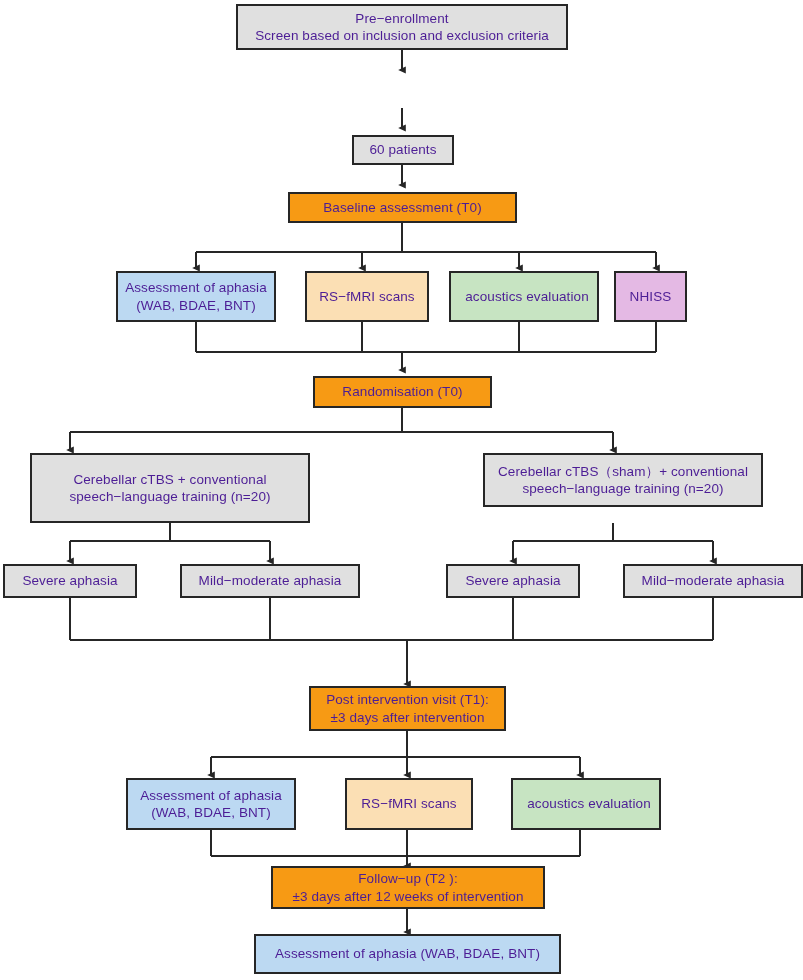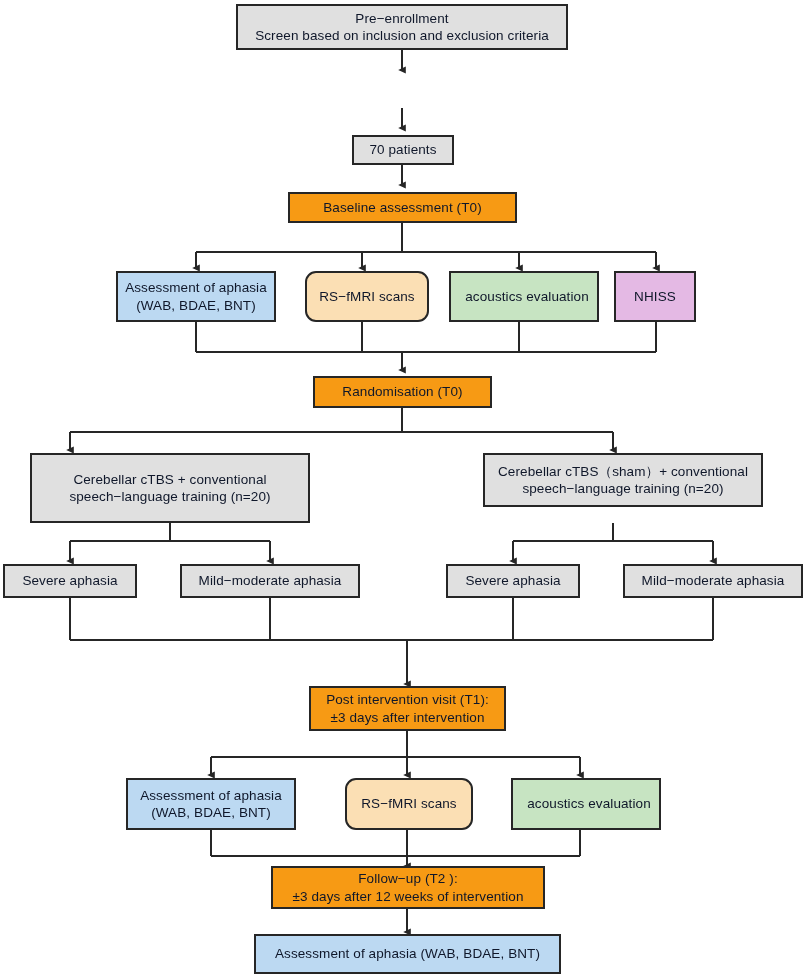--- a/index.html
+++ b/index.html
@@ -26,35 +26,35 @@
   }
   .node {
     position: absolute;
     box-sizing: border-box;
     border: 2px solid #262626;
     display: flex;
     align-items: center;
     justify-content: center;
     text-align: center;
     line-height: 1.28;
-    color: #0f172a;
+    color: #4c1d95;
     font-size: 13.5px;
     letter-spacing: 0.1px;
     padding: 2px 6px;
     z-index: 2;
   }
   .node .lines {
     display: block;
     width: 100%;
   }
   .node .ln { display: block; white-space: nowrap; }
   .gray   { background: #e0e0e0; }
   .orange { background: #f79a14; }
   .blue   { background: #bcd9f2; }
-  .peach  { background: #fbdfb4; border-radius: 11px; }
+  .peach  { background: #fbdfb4; }
   .green  { background: #c7e4c2; padding-left: 12px; }
   .purple { background: #e4b9e4; }
 </style>
 </head>
 <body>
 
 <div id="flow-root">
 
   <svg id="flow-svg" viewBox="0 0 803 980" xmlns="http://www.w3.org/2000/svg">
     <defs>
@@ -125,21 +125,21 @@
   <div class="node gray" style="left:236px; top:4px; width:332px; height:46px;">
     <span class="lines">
       <span class="ln">Pre−enrollment</span>
       <span class="ln">Screen based on inclusion and exclusion criteria</span>
     </span>
   </div>
 
 
   <div class="node gray" style="left:352px; top:135px; width:102px; height:30px;">
     <span class="lines">
-      <span class="ln">70 patients</span>
+      <span class="ln">60 patients</span>
     </span>
   </div>
 
   <div class="node orange" style="left:288px; top:192px; width:229px; height:31px;">
     <span class="lines">
       <span class="ln">Baseline assessment (T0)</span>
     </span>
   </div>
 
   <div class="node blue" style="left:116px; top:271px; width:160px; height:51px;">
@@ -154,21 +154,21 @@
       <span class="ln">RS−fMRI scans</span>
     </span>
   </div>
 
   <div class="node green" style="left:449px; top:271px; width:150px; height:51px;">
     <span class="lines">
       <span class="ln">acoustics evaluation</span>
     </span>
   </div>
 
-  <div class="node purple" style="left:614px; top:271px; width:82px; height:51px;">
+  <div class="node purple" style="left:614px; top:271px; width:73px; height:51px;">
     <span class="lines">
       <span class="ln">NHISS</span>
     </span>
   </div>
 
   <div class="node orange" style="left:313px; top:376px; width:179px; height:32px;">
     <span class="lines">
       <span class="ln">Randomisation (T0)</span>
     </span>
   </div>

